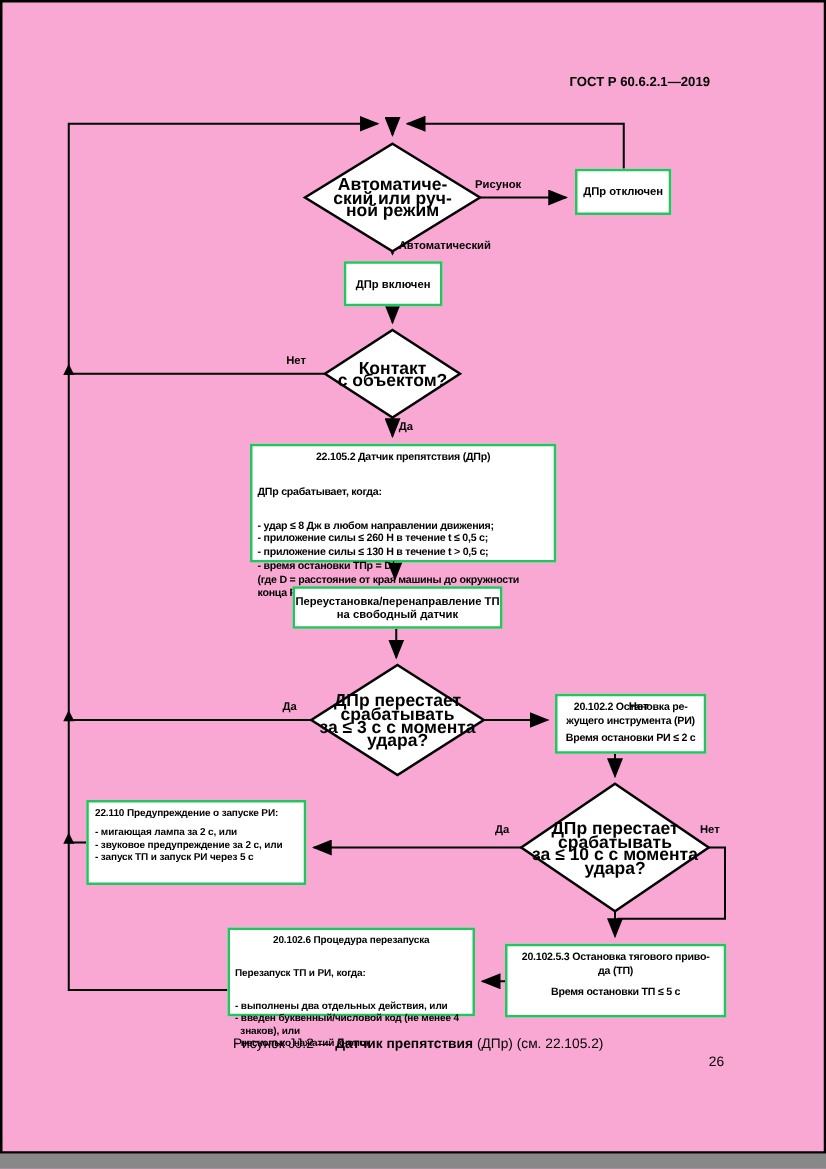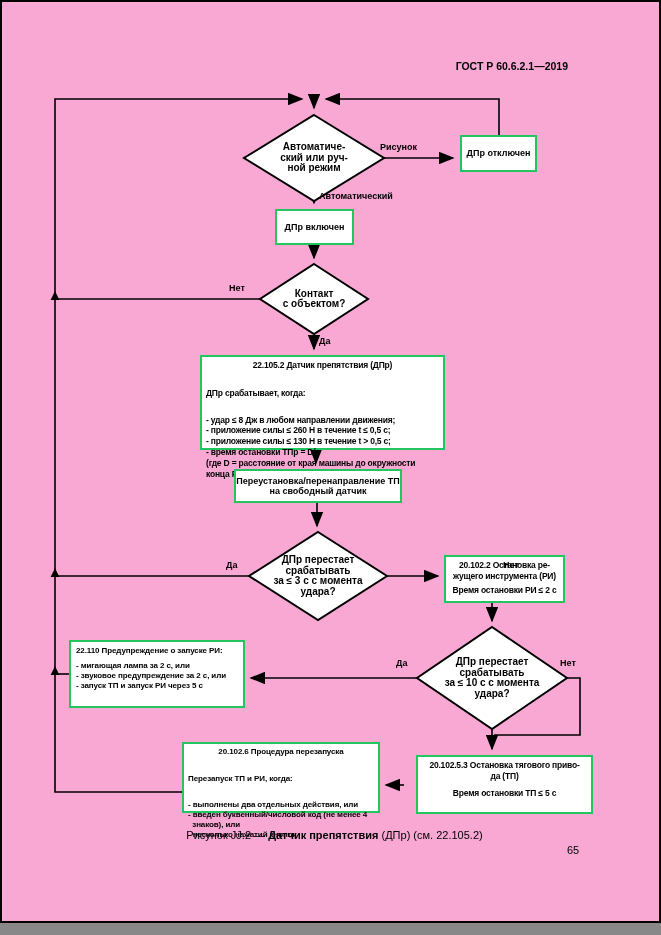--- a/index.html
+++ b/index.html
@@ -16,21 +16,21 @@
   }
   .cbox{display:flex;align-items:center;justify-content:center;text-align:center;white-space:pre-line;}
   .pbox{padding:3px 4px;}
   .pbox .t{text-align:center;white-space:pre-line;}
   .pbox .s{text-align:left;white-space:pre-line;margin-top:17px;}
   .pbox .i{text-align:left;white-space:pre-wrap;margin-top:16px;}
   .small{font-size:8.5px;line-height:10.8px;letter-spacing:-0.2px;}
   .xsmall{font-size:8px;line-height:10px;letter-spacing:-0.1px;}
   .dtext{
     position:absolute;display:flex;align-items:center;justify-content:center;
-    text-align:center;white-space:pre-line;font-weight:bold;font-size:10px;line-height:10.5px;
+    text-align:center;white-space:pre-line;font-weight:bold;font-size:14px;line-height:10.5px;
   }
   .lbl{position:absolute;font-weight:bold;font-size:9px;white-space:nowrap;}
   .caption{position:absolute;top:827px;left:0;width:100%;text-align:center;font-size:11px;padding-left:8px;box-sizing:border-box;}
   .caption .b{font-weight:bold;}
   .pageno{position:absolute;top:842px;left:565px;font-size:11px;}
 </style>
 </head>
 <body>
 
 <div class="page">
@@ -114,21 +114,21 @@
     <div class="t" style="margin-top:3px;">Время остановки РИ ≤ 2 с</div>
   </div>
 
   <div class="box pbox xsmall" style="left:67px;top:638px;width:176px;height:68px;padding:4px 5px;">
     <div>22.110 Предупреждение о запуске РИ:</div>
     <div class="i" style="margin-top:5px;">- мигающая лампа за 2 с, или
 - звуковое предупреждение за 2 с, или
 - запуск ТП и запуск РИ через 5 с</div>
   </div>
 
-  <div class="box pbox small" style="left:414px;top:753px;width:177px;height:59px;">
+  <div class="box pbox small" style="left:402px;top:753px;width:177px;height:59px;">
     <div class="t">20.102.5.3 Остановка тягового приво-
 да (ТП)</div>
     <div class="t" style="margin-top:6px;">Время остановки ТП ≤ 5 с</div>
   </div>
 
   <div class="box pbox xsmall" style="left:180px;top:740px;width:198px;height:71px;">
     <div class="t">20.102.6 Процедура перезапуска</div>
     <div class="s">Перезапуск ТП и РИ, когда:</div>
     <div class="i">- выполнены два отдельных действия, или
 - введен буквенный/числовой код (не менее 4
@@ -140,15 +140,15 @@
   <div class="lbl" style="left:317px;top:189px;">Автоматический</div>
   <div class="lbl" style="left:227px;top:281px;">Нет</div>
   <div class="lbl" style="left:317px;top:334px;">Да</div>
   <div class="lbl" style="left:224px;top:558px;">Да</div>
   <div class="lbl" style="left:501px;top:558px;">Нет</div>
   <div class="lbl" style="left:394px;top:656px;">Да</div>
   <div class="lbl" style="left:558px;top:656px;">Нет</div>
 
   <div class="caption"><span>Рисунок JJ.2 — </span><span class="b">Датчик препятствия</span><span> (ДПр) (см. 22.105.2)</span></div>
 
-  <div class="pageno">65</div>
+  <div class="pageno">26</div>
 
 </div>
 
 </body></html>

